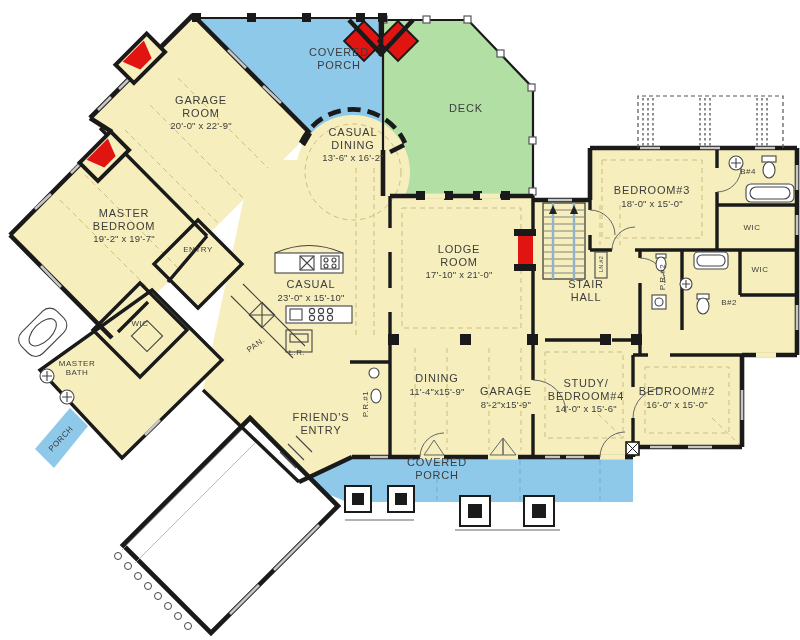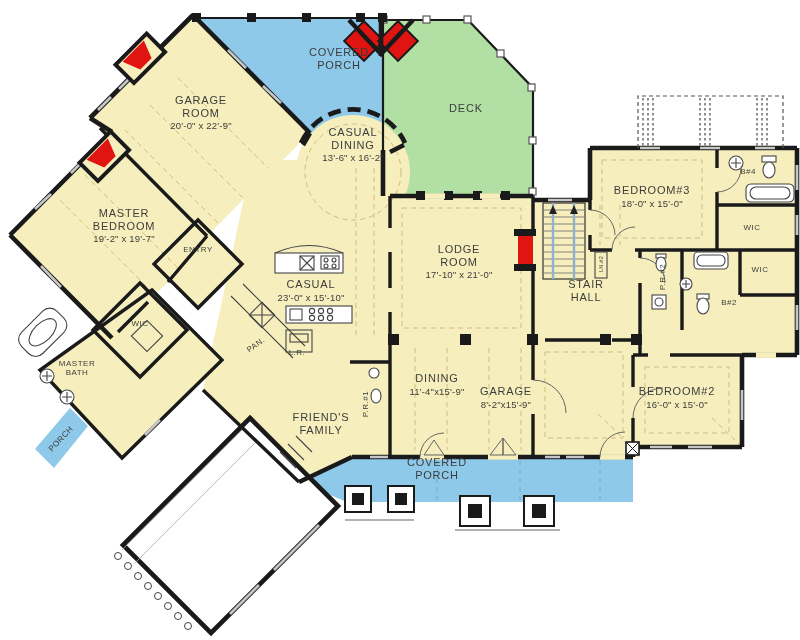--- a/index.html
+++ b/index.html
@@ -379,30 +379,35 @@
     <div class="nm">PAN.</div>
   </div>
   <div class="lbl sm" style="left:297px;top:353px">
     <div class="nm">L.R.</div>
   </div>
   <div class="lbl sm" style="left:366px;top:404px;transform:translate(-50%,-50%) rotate(-90deg)">
     <div class="nm">P.R.#1</div>
   </div>
   <div class="lbl" style="left:321px;top:424px">
     <div class="nm">FRIEND'S
-FAMILY</div>
+ENTRY</div>
   </div>
   <div class="lbl" style="left:437px;top:384px">
     <div class="nm">DINING</div>
     <div class="dims">11'-4"x15'-9"</div>
   </div>
   <div class="lbl" style="left:506px;top:397px">
     <div class="nm">GARAGE</div>
     <div class="dims">8'-2"x15'-9"</div>
   </div>
+  <div class="lbl" style="left:586px;top:396px">
+    <div class="nm">STUDY/
+BEDROOM#4</div>
+    <div class="dims">14'-0" x 15'-6"</div>
+  </div>
   <div class="lbl" style="left:677px;top:397px">
     <div class="nm">BEDROOM#2</div>
     <div class="dims">16'-0" x 15'-0"</div>
   </div>
   <div class="lbl" style="left:437px;top:469px">
     <div class="nm">COVERED
 PORCH</div>
   </div>
   <div class="lbl sm" style="left:61px;top:439px;transform:translate(-50%,-50%) rotate(-47deg)">
     <div class="nm">PORCH</div>

